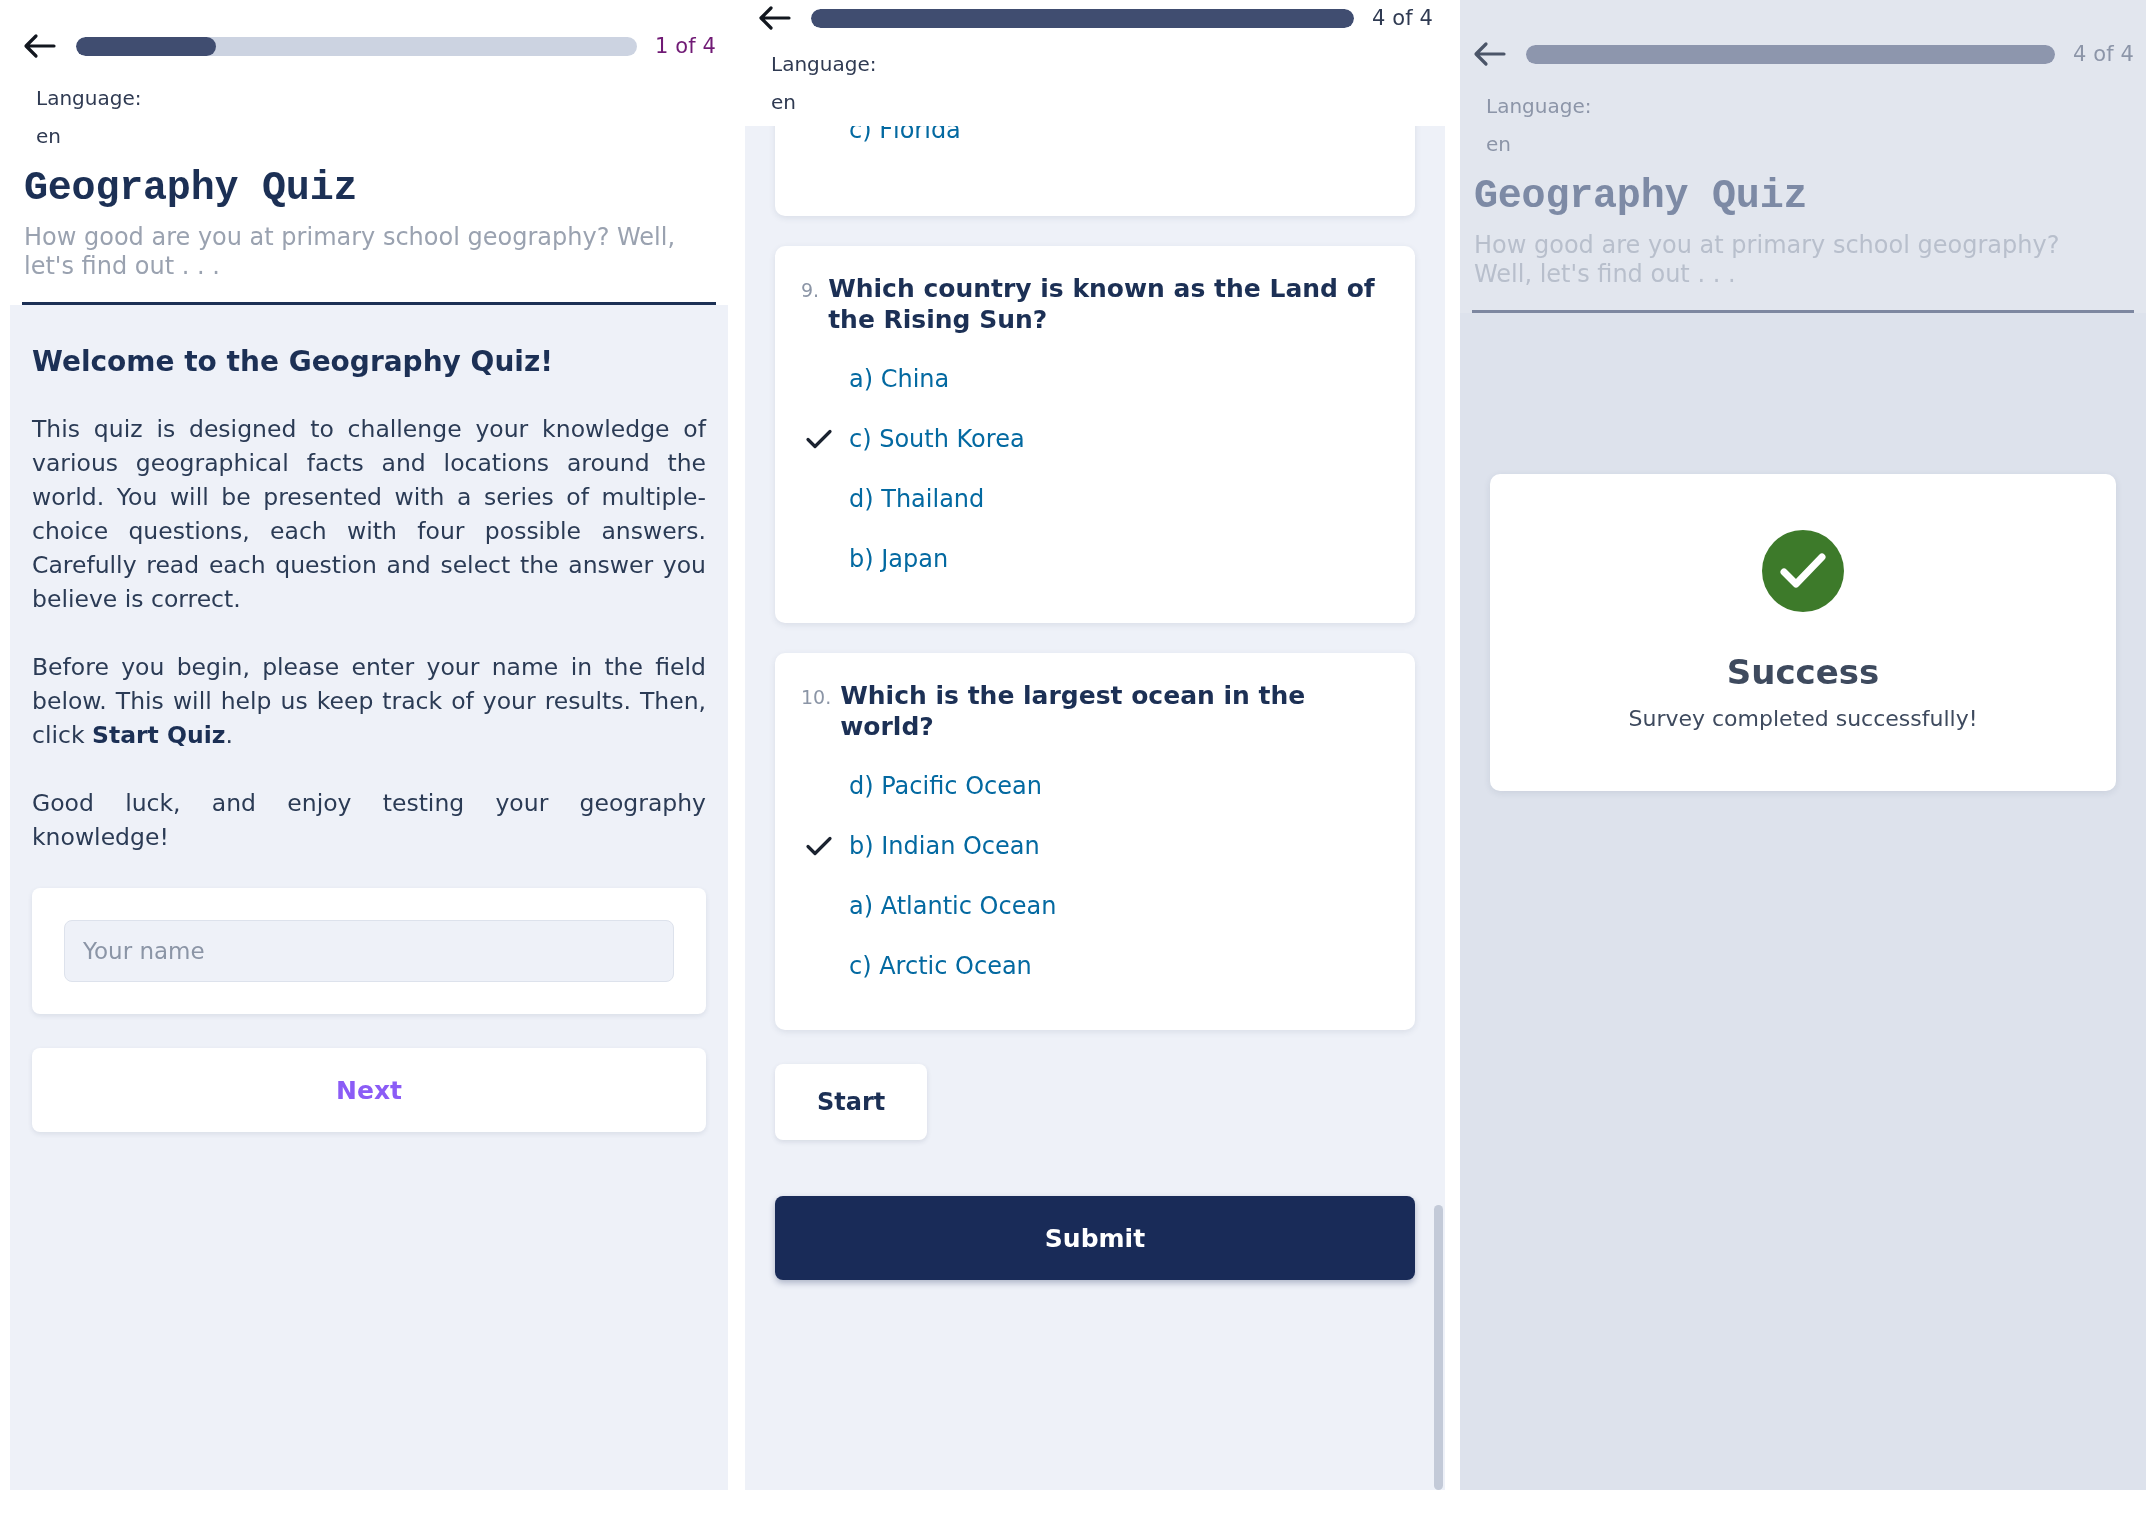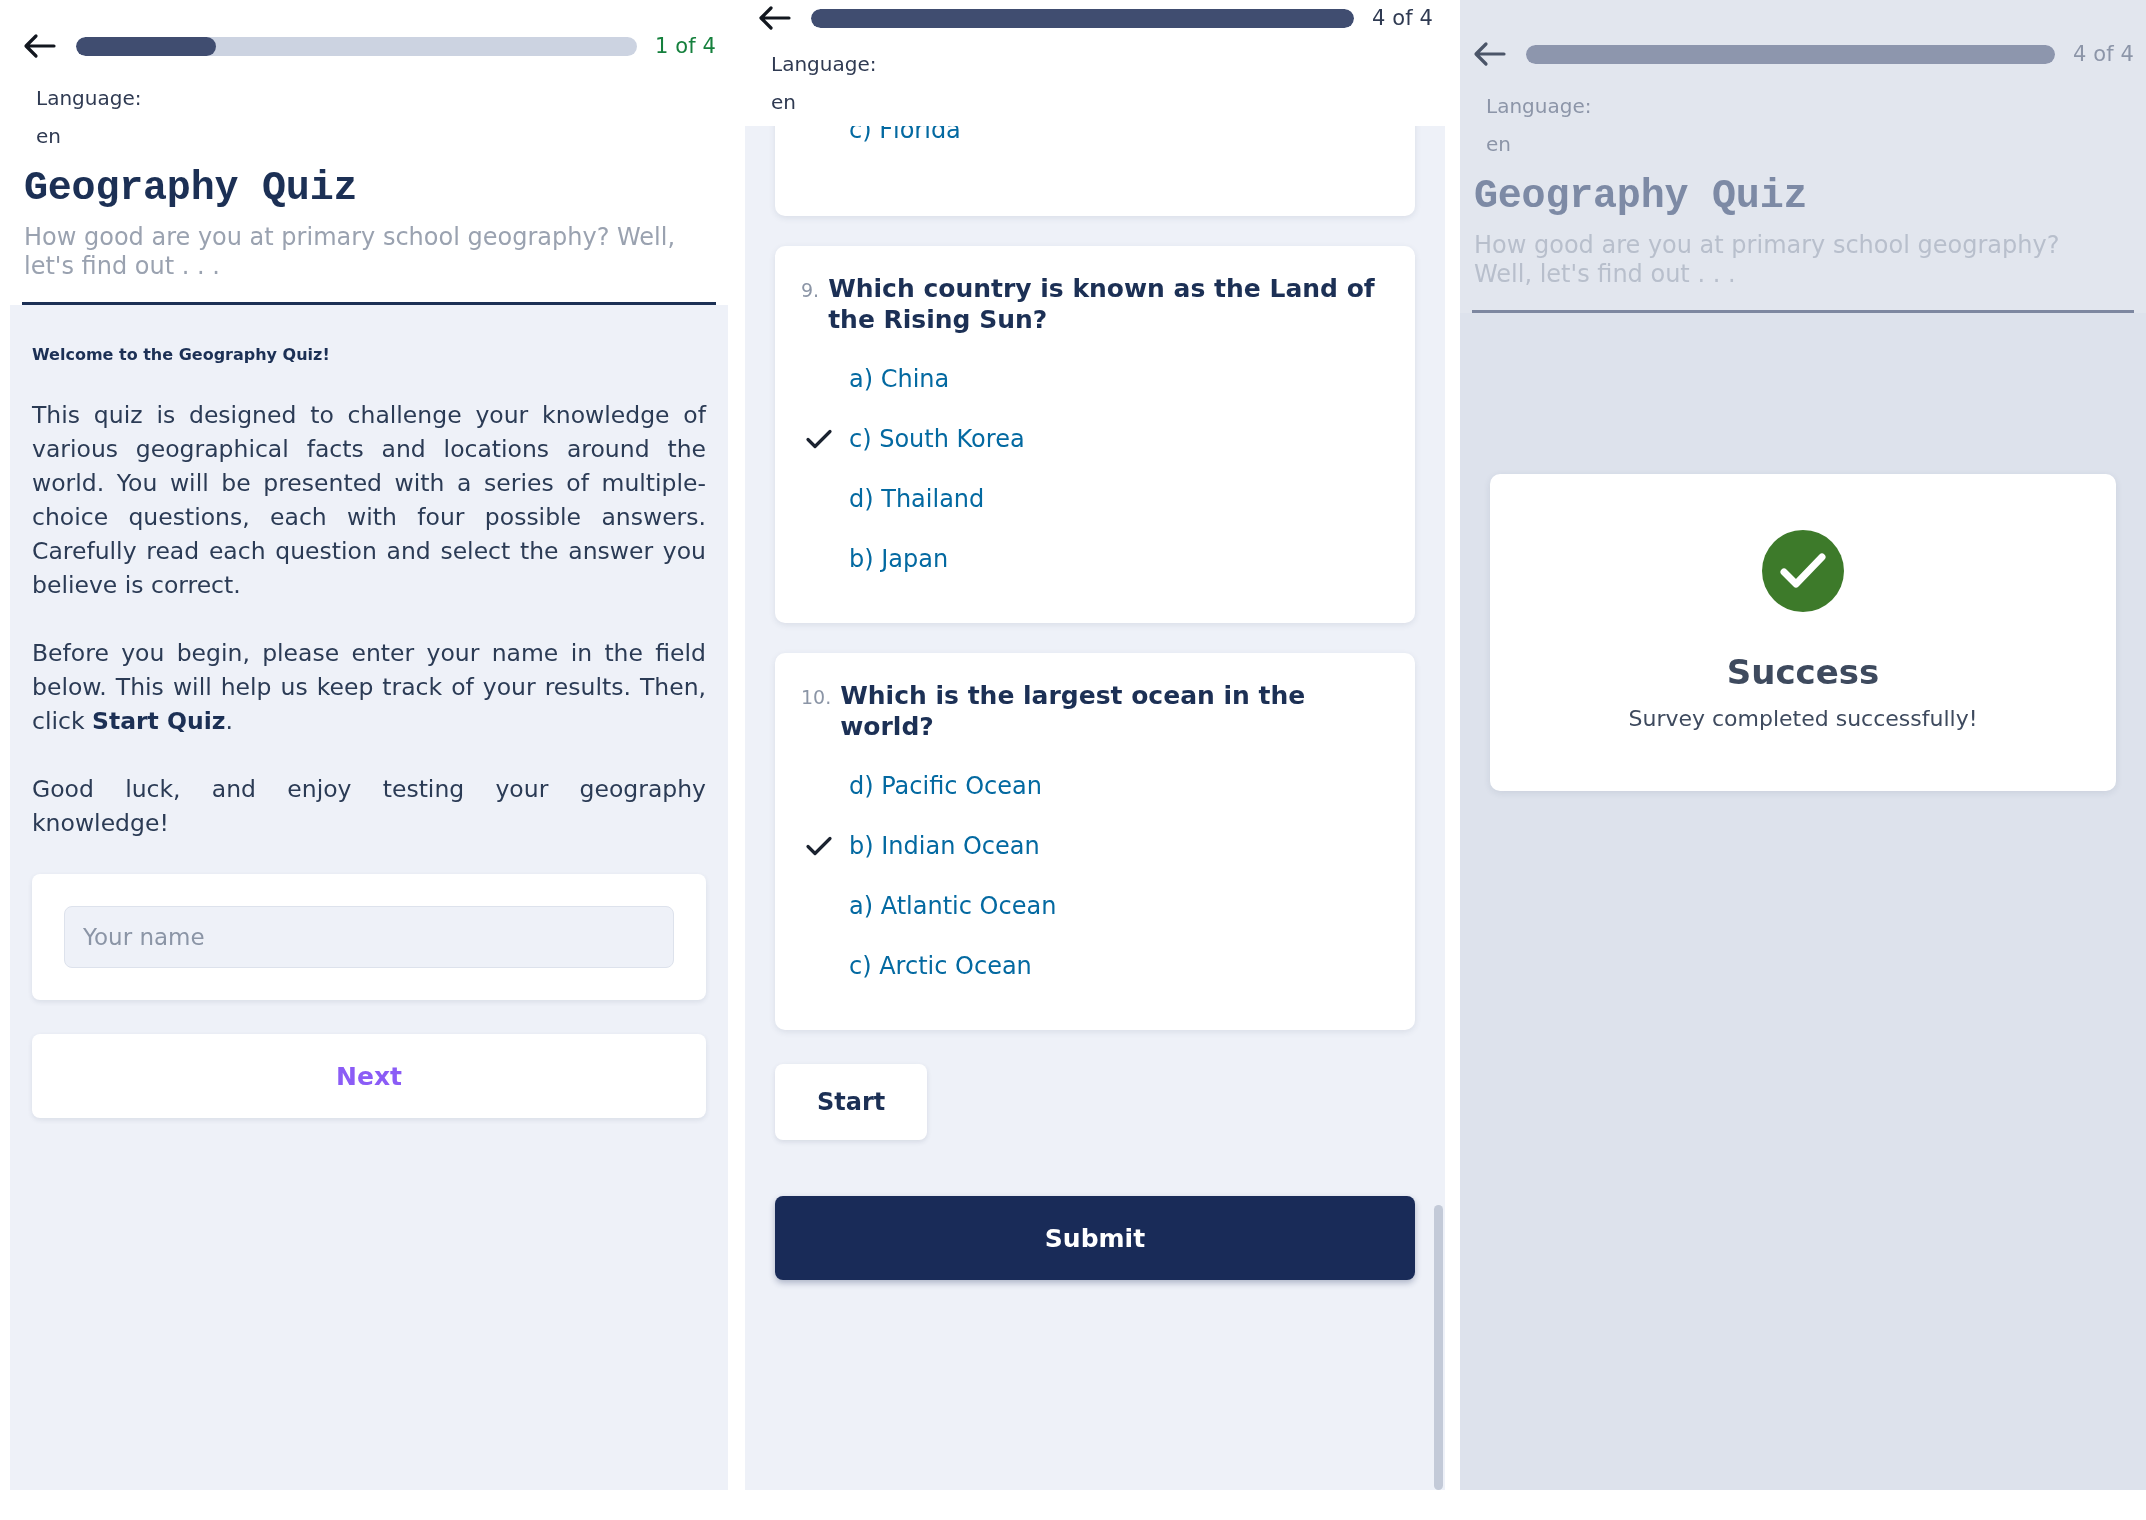--- a/index.html
+++ b/index.html
@@ -64,21 +64,21 @@
     overflow: hidden;
   }
   .progress-fill {
     height: 100%;
     border-radius: 12px;
     background: #404d70;
   }
   .progress-count {
     flex: 0 0 auto;
     font-size: 21px;
-    color: #15803d;
+    color: #701a75;
     letter-spacing: .1px;
     white-space: nowrap;
   }
 
   .lang-row {
     display: flex;
     align-items: baseline;
     gap: 14px;
     margin-top: 20px;
     padding-left: 14px;
@@ -111,21 +111,21 @@
     width: 100%;
   }
 
   
   .welcome-body {
     padding: 40px 22px 0 22px;
     background: #eef1f8;
     height: calc(1490px - 345px);
   }
   .welcome-h {
-    font-size: 16px;
+    font-size: 28px;
     font-weight: 700;
     color: #1c3055;
     margin-bottom: 34px;
   }
   .welcome-p {
     font-size: 23.5px;
     line-height: 1.45;
     color: #2b3b55;
     text-align: justify;
     margin-bottom: 34px;

